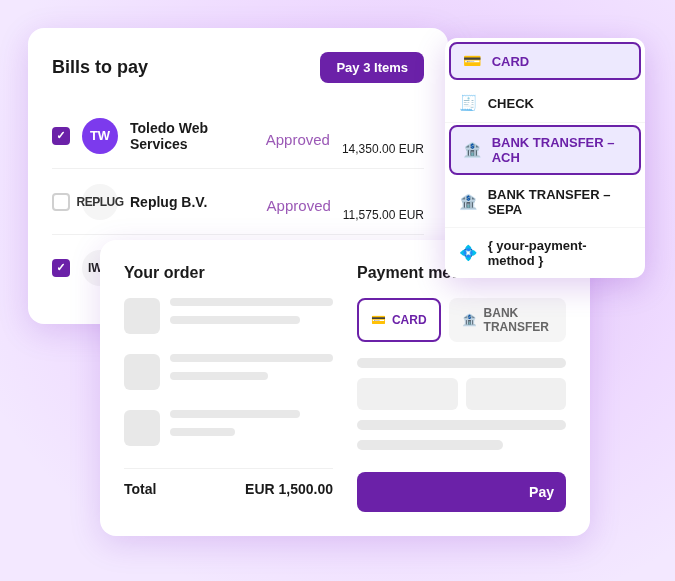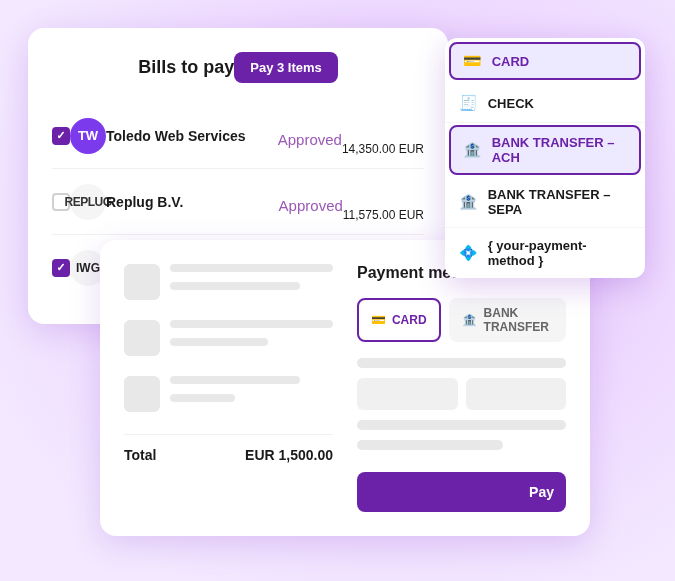--- a/index.html
+++ b/index.html
@@ -34,21 +34,21 @@
       width: 420px;
       background: #fff;
       border-radius: 16px;
       padding: 24px;
       box-shadow: 0 8px 32px rgba(100, 0, 180, 0.15);
       z-index: 2;
     }
 
     .bills-header {
       display: flex;
-      justify-content: center;
+      justify-content: space-between;
       align-items: center;
       margin-bottom: 20px;
     }
 
     .bills-title {
       font-size: 18px;
       font-weight: 700;
       color: #1a1a1a;
     }
 
@@ -59,20 +59,21 @@
       border-radius: 8px;
       padding: 8px 16px;
       font-size: 13px;
       font-weight: 600;
       cursor: pointer;
     }
 
     .bill-row {
       display: flex;
       align-items: center;
+      gap: 12px;
       padding: 12px 0;
       border-bottom: 1px solid #f0f0f0;
     }
     .bill-row:last-child { border-bottom: none; }
 
     .checkbox {
       width: 18px;
       height: 18px;
       border: 2px solid #d0d0d0;
       border-radius: 4px;
@@ -365,20 +366,21 @@
 
     <div class="dropdown-item">
       <span class="dropdown-icon">💠</span>
       <span>{ your-payment-method }</span>
     </div>
   </div>
 
   <div class="order-card">
 
     <div class="order-section">
+      <div class="section-title">Your order</div>
 
       <div class="order-row-item">
         <div class="skeleton-block"></div>
         <div style="flex:1">
           <div class="skeleton-line long"></div>
           <div class="skeleton-line medium"></div>
         </div>
       </div>
 
       <div class="order-row-item">

